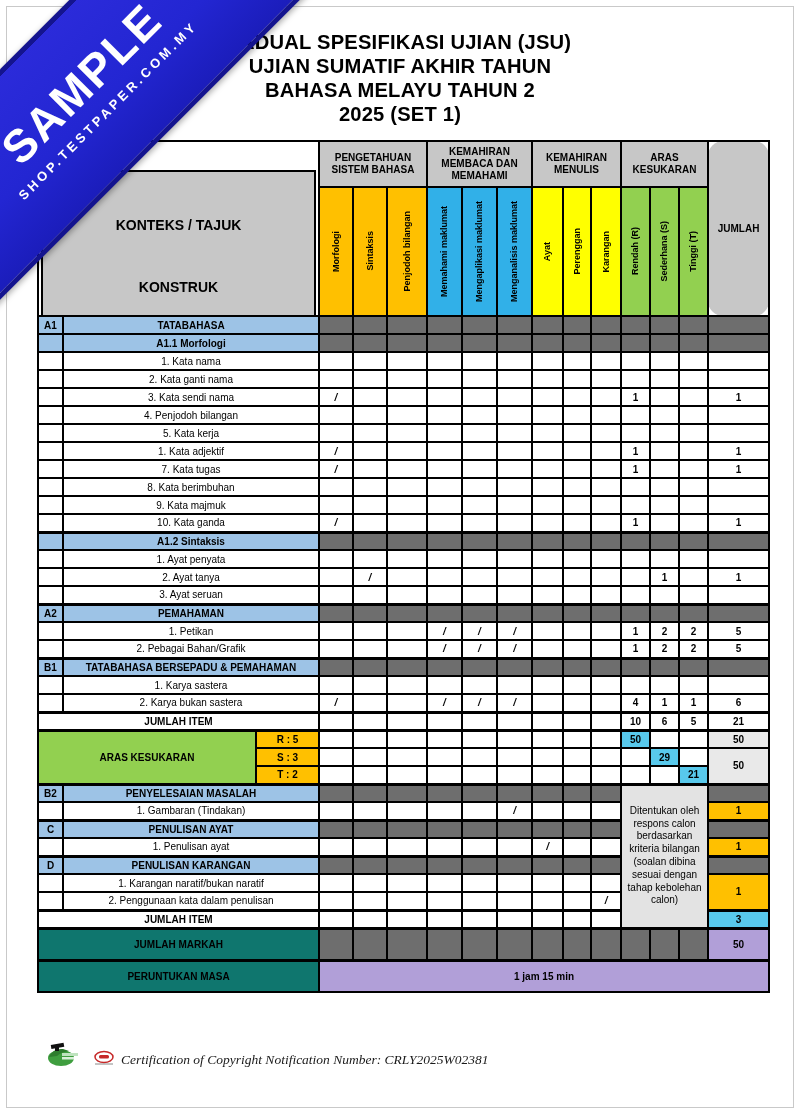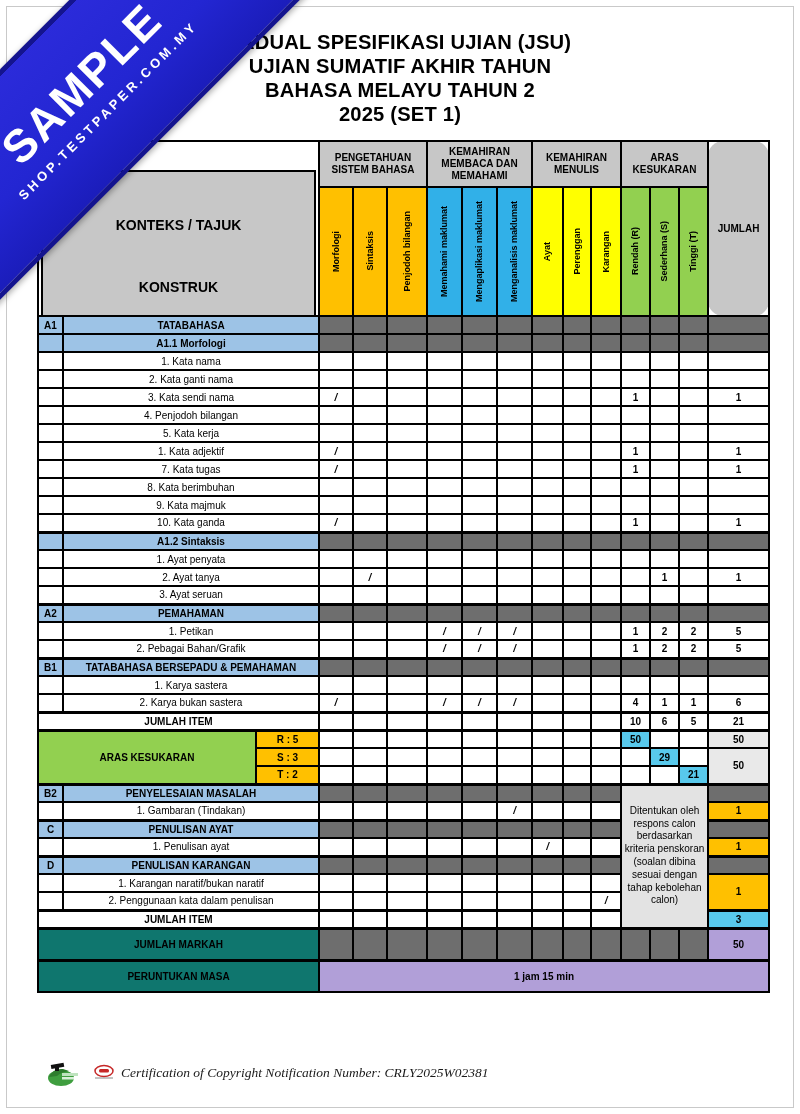--- a/index.html
+++ b/index.html
@@ -68,21 +68,21 @@
   td.green  { background:#92d050; font-weight:bold; font-size:10.5px; }
   td.cyan   { background:#58c9ec; font-weight:bold; }
   td.jgrey  { background:#e9e9e9; font-weight:bold; }
   td.jorange{ background:#ffc000; font-weight:bold; }
   td.red    { background:#0f766e; font-weight:bold; font-size:10.5px; }
   td.purple { background:#b19fd8; font-weight:bold; }
   tr.tall td { height:32px; }
   td.totlabel { font-weight:bold; }
 
   
-  .footer { position:absolute; left:45px; top:1038px; display:flex; align-items:center; gap:6px;margin-top:20px; }
+  .footer { position:absolute; left:45px; top:1038px; display:flex; align-items:flex-end; gap:6px; }
   .cert { font-family:"Liberation Serif", serif; font-style:italic; font-size:13.5px; color:#1a1a1a; }
 </style>
 </head>
 <body>
 
 <div class="page">
   <div class="page-border"></div>
 
   <div class="ribbon">
     <div class="ribbon-title">SAMPLE</div>
@@ -612,21 +612,21 @@
           <td class="label blue bold" colspan="2">PENYELESAIAN MASALAH</td>
           <td class="dark"></td>
           <td class="dark"></td>
           <td class="dark"></td>
           <td class="dark"></td>
           <td class="dark"></td>
           <td class="dark"></td>
           <td class="dark"></td>
           <td class="dark"></td>
           <td class="dark"></td>
-          <td class="note" colspan="3" rowspan="8">Ditentukan oleh respons calon berdasarkan kriteria penskoran (soalan dibina sesuai dengan tahap kebolehan calon)</td>
+          <td class="note" colspan="3" rowspan="8">Ditentukan oleh respons calon berdasarkan kriteria bilangan (soalan dibina sesuai dengan tahap kebolehan calon)</td>
           <td class="dark"></td>
         </tr>
         <tr>
           <td class="code"></td>
           <td class="label" colspan="2">1. Gambaran (Tindakan)</td>
           <td class="val"></td>
           <td class="val"></td>
           <td class="val"></td>
           <td class="val"></td>
           <td class="val"></td>

